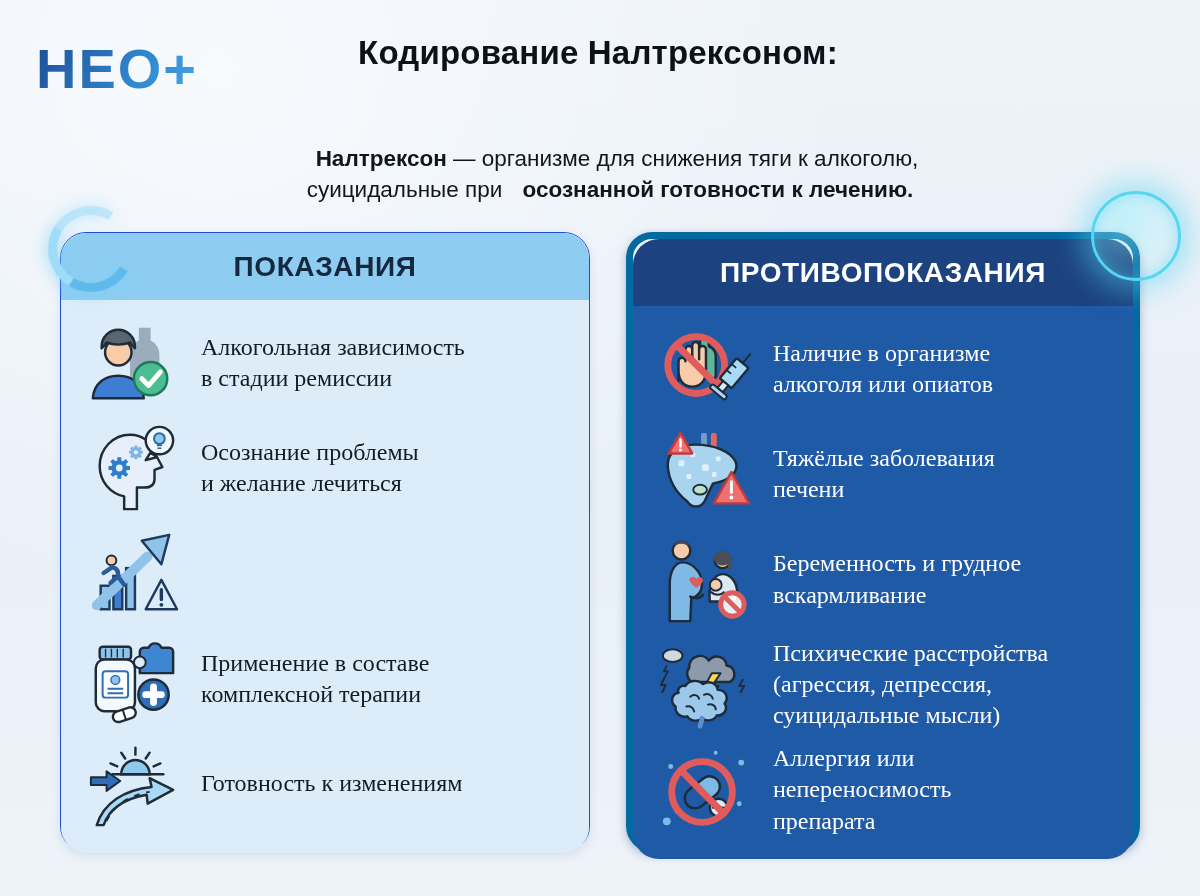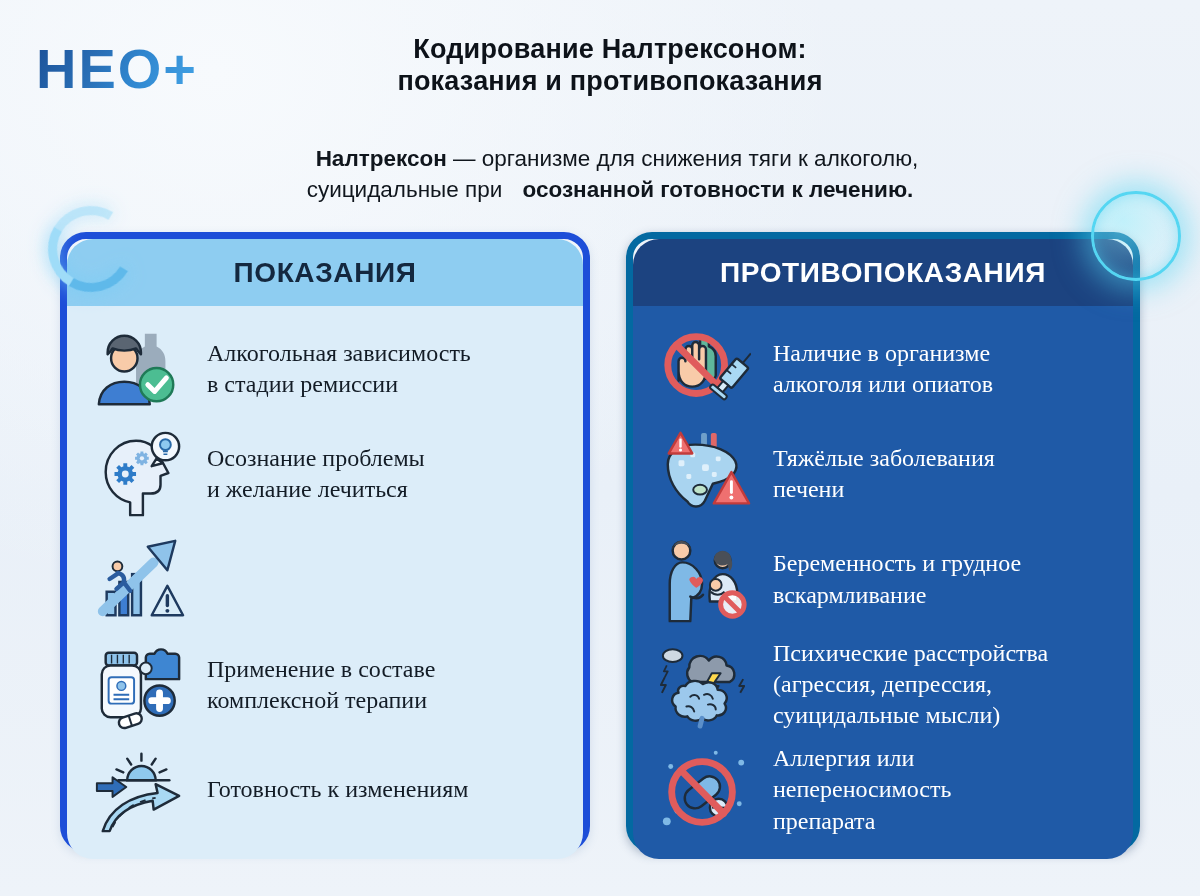--- a/index.html
+++ b/index.html
@@ -16,22 +16,22 @@
 
   
   .logo {
     position:absolute; left:36px; top:36px;
     font-size:56px; font-weight:800; letter-spacing:2px; font-style:normal;
     background:linear-gradient(120deg,#1b4f96 0%, #2a71b8 40%, #2f86cf 60%, #45a6e8 100%);
     -webkit-background-clip:text; background-clip:text;
     -webkit-text-fill-color:transparent; color:var(--logo-blue,#2a71b8);
   }
   .title {
-    position:absolute; left:190px; top:33px; width:840px;
-    text-align:center; font-size:27px; line-height:1.2; font-weight:800;
+    position:absolute; left:178px; top:33px; width:840px;
+    text-align:center; font-size:33px; line-height:1.2; font-weight:800;
     color:var(--title-text,#0d1219); letter-spacing:.2px;
   }
   .subtitle {
     position:absolute; left:190px; top:143px; width:840px;
     text-align:center; font-size:22.5px; line-height:1.38; color:#10161d;
   }
   .subtitle b { font-weight:700;margin-left:14px; }
 
   
   .card { position:absolute; top:232px; height:620px; border-radius:26px; }
@@ -39,21 +39,21 @@
     height:67px; border-radius:26px 26px 0 0;
     display:flex; align-items:center; justify-content:center;
     font-weight:800; font-size:28px; letter-spacing:.6px;
   }
   .card-body {
     height:553px; border-radius:0 0 26px 26px;
     display:flex; flex-direction:column; justify-content:space-between;
     padding:16px 22px 22px 24px;
   }
   .card-indications { left:60px; width:530px;
-    box-shadow:0 3px 10px rgba(90,130,170,.18); border:7px solid #1d4ed8; }
+    box-shadow:0 3px 10px rgba(90,130,170,.18); border:1px solid #1d4ed8; }
   .card-indications .card-header { background:var(--indications-header-bg,#8ecdf1); color:var(--indications-header-text,#14283f); }
   .card-indications .card-body { background:var(--indications-body-bg,#dcedf9); }
   .card-indications .item-text { color:var(--indications-text,#131c26); }
 
   .card-contraindications { left:626px; width:514px;
     box-shadow:0 3px 10px rgba(40,70,110,.35); border:7px solid #0369a1; }
   .card-contraindications .card-header { background:var(--contraindications-header-bg,#1c4380); color:#fff; }
   .card-contraindications .card-body { background:var(--contraindications-body-bg,#1f5aa7); }
   .card-contraindications .item-text { color:var(--contraindications-text,#ffffff); }
 
@@ -76,21 +76,21 @@
     border:3px solid var(--bubble-cyan,#55d6f2);
     background:radial-gradient(circle at 35% 32%, rgba(150,240,252,.5), rgba(130,230,250,.10) 72%);
     box-shadow:0 0 28px 9px rgba(85,214,242,.5), inset 0 0 16px rgba(85,214,242,.55);
     z-index:5;
   }
 </style>
 </head>
 <body>
 
 <div class="logo">НЕО+</div>
-<h1 class="title"><span>Кодирование Налтрексоном:</span><br><span>показания и противопоказания</span></h1>
+<h1 class="title"><span>Кодирование Налтрексоном:</span><br></h1>
 <div class="subtitle">
   <div><b>Налтрексон</b><span> — организме для снижения тяги к алкоголю,</span></div>
   <div><span>суицидальные при </span><b>осознанной готовности к лечению.</b></div>
 </div>
 
 <section class="card card-indications">
   <div class="card-header">ПОКАЗАНИЯ</div>
   <div class="card-body">
 
     <div class="item">

